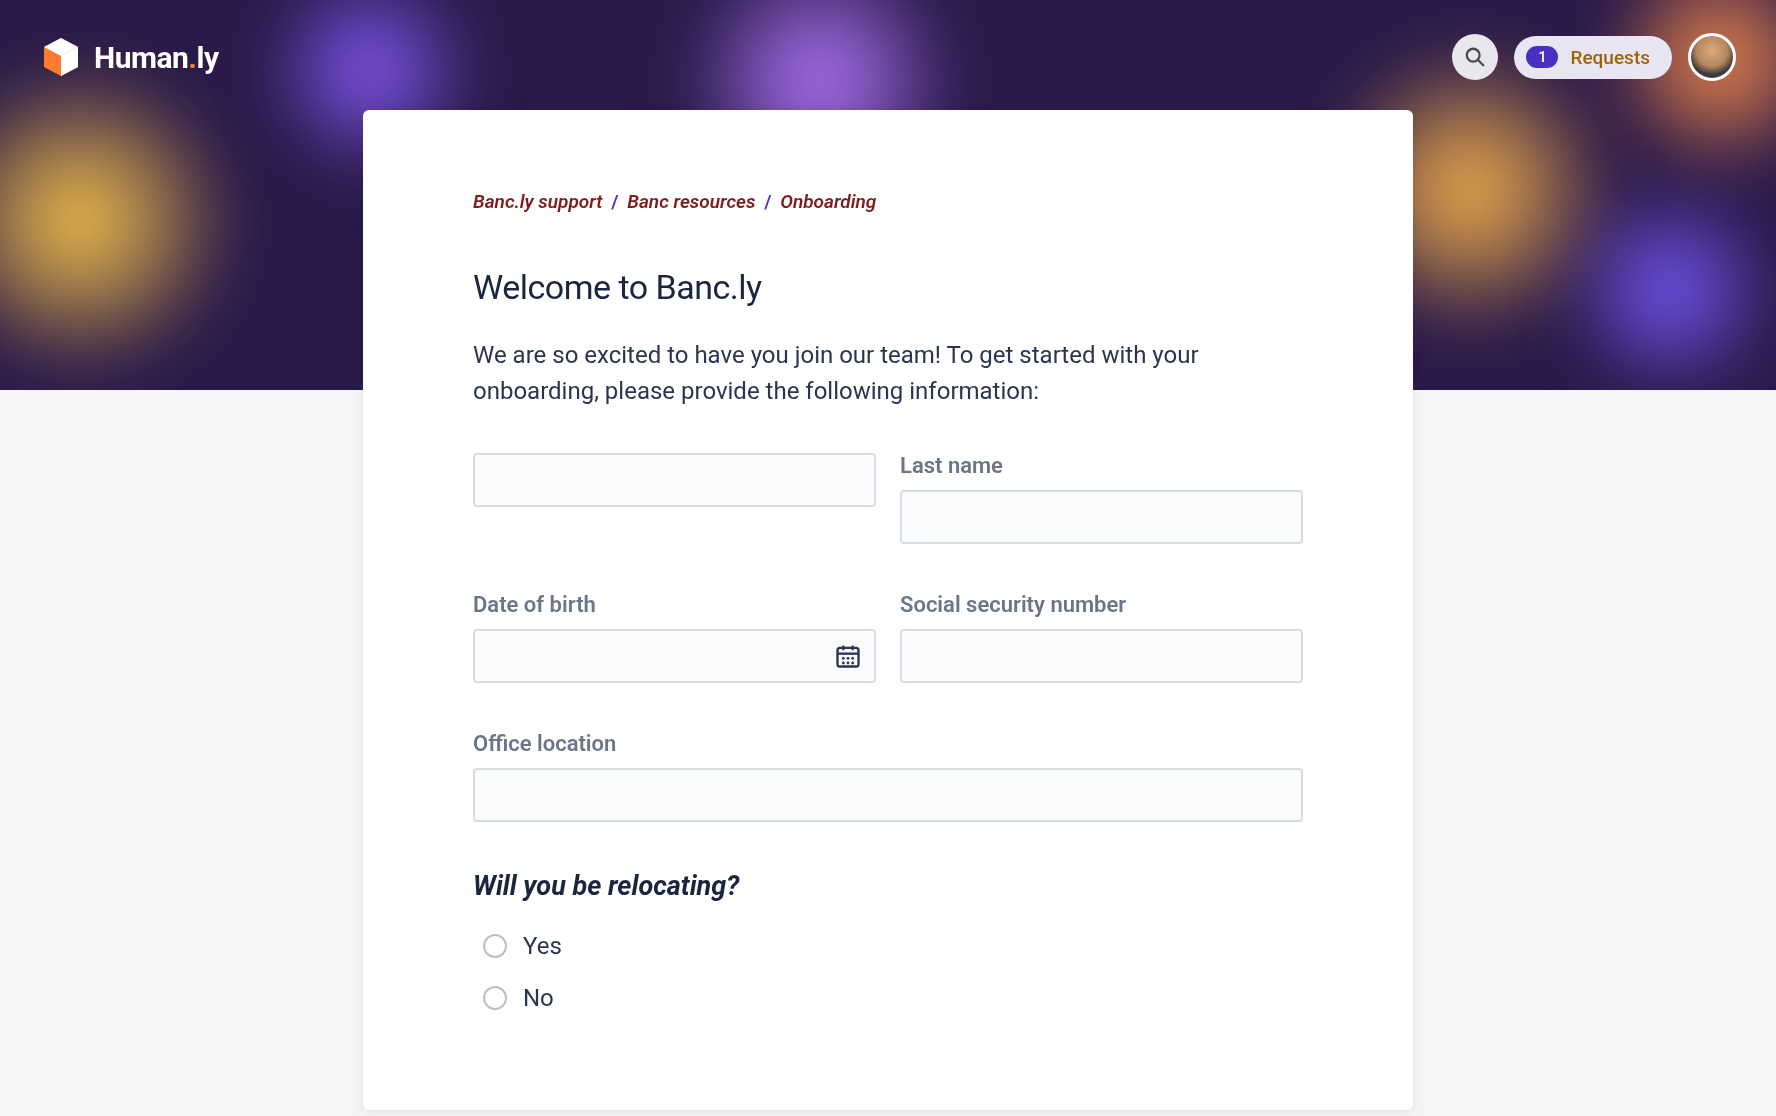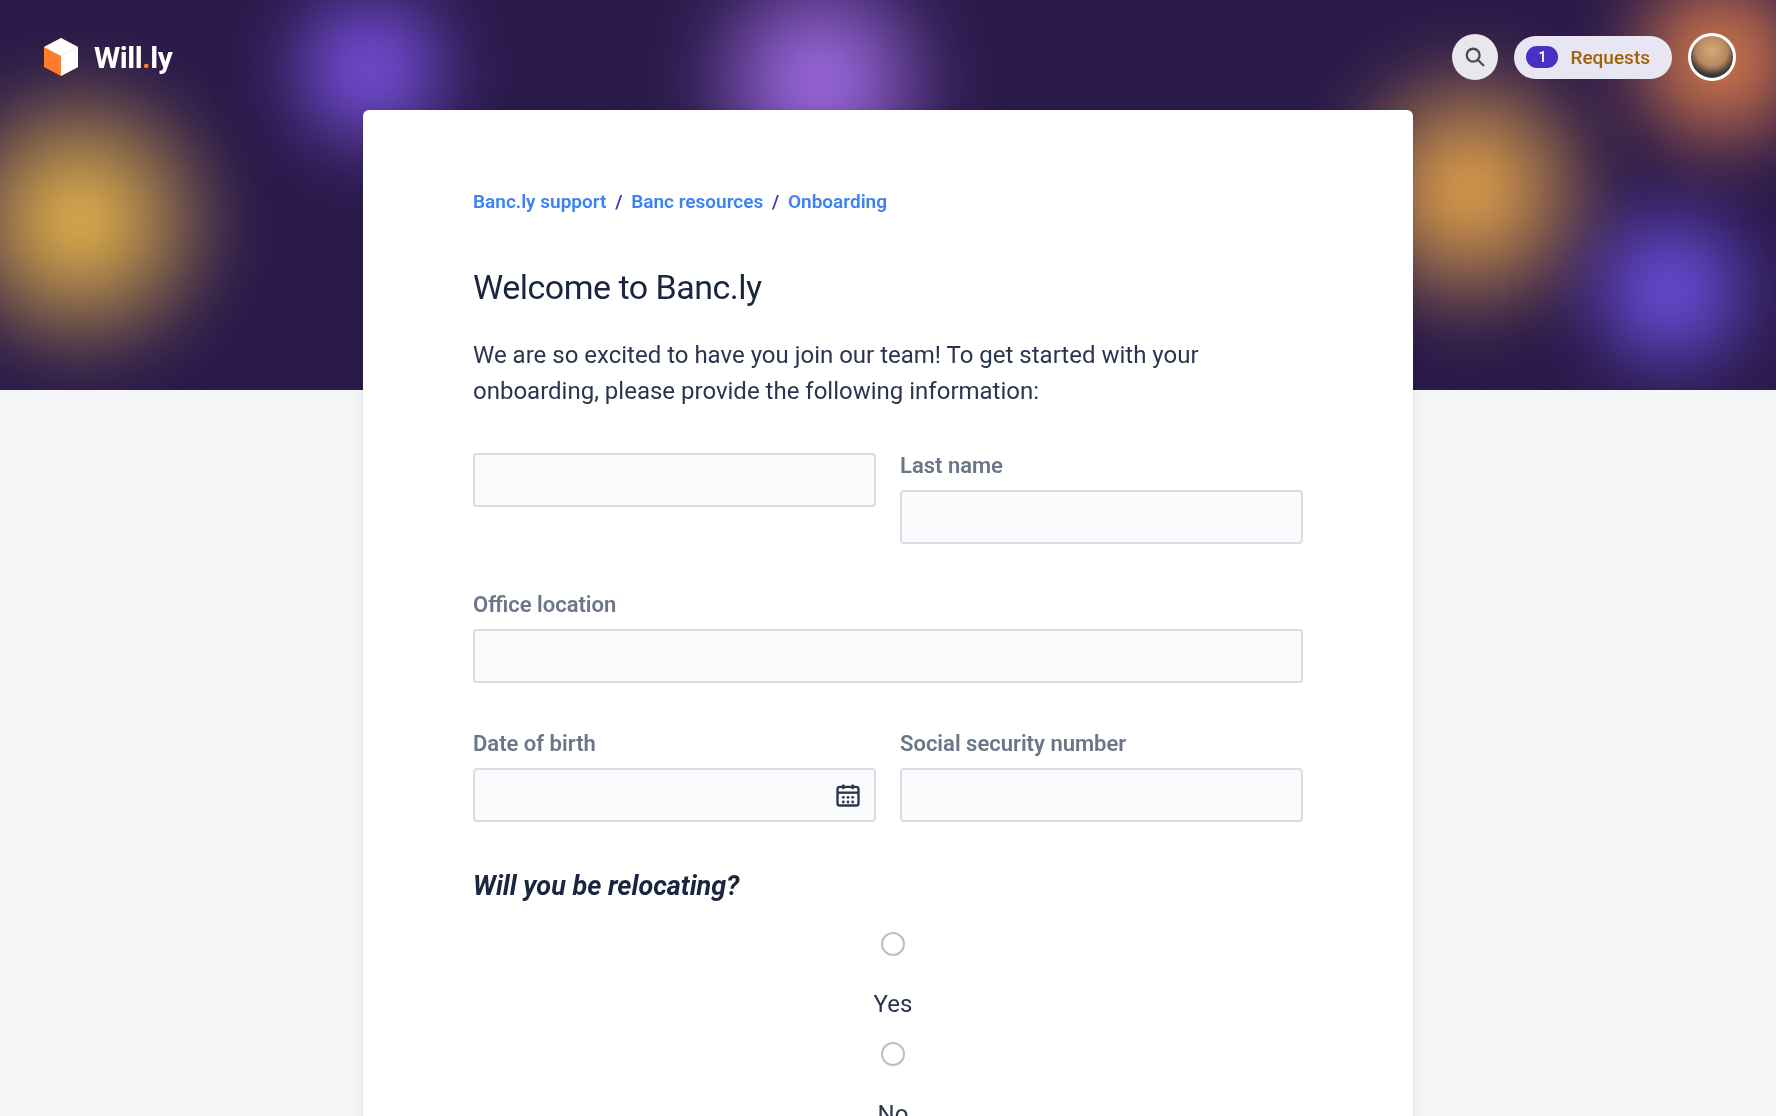--- a/index.html
+++ b/index.html
@@ -113,21 +113,21 @@
   padding: 80px 110px 60px 110px;
   min-height: 1000px;
 }
 
 .breadcrumb {
   font-size: 19px;
   font-weight: 600;
   color: #4a2fc4;
   margin-bottom: 54px;
 }
-.breadcrumb a { color: #3b82f6; text-decoration: none; cursor: pointer; }
+.breadcrumb a { color: #7f1d1d; text-decoration: none; cursor: pointer; font-style: italic; }
 .breadcrumb .sep { color: #4a2fc4; margin: 0 4px; }
 
 .page-title {
   font-size: 34px;
   font-weight: 400;
   color: #1a2540;
   margin-bottom: 30px;
   letter-spacing: -0.5px;
 }
 .intro {
@@ -181,24 +181,23 @@
   font-style: italic;
 }
 .radio-group {
   display: flex;
   flex-direction: column;
   gap: 24px;
 }
 .radio-option {
   display: flex;
   align-items: center;
-  gap: 34px;
+  gap: 16px;
   cursor: pointer;
   padding-left: 10px;
-  flex-direction: column;
 }
 .radio-circle {
   width: 24px; height: 24px;
   border: 2.5px solid #b8c0cc;
   border-radius: 50%;
   flex-shrink: 0;
 }
 .radio-label {
   font-size: 24px;
   color: #2a3650;
@@ -218,21 +217,21 @@
     <div class="blob b8"></div>
 </div>
 
 <div class="header">
   <div class="logo">
     <svg class="logo-mark" viewBox="0 0 42 42">
       <polygon points="21,2 38,11 38,31 21,40 4,31 4,11" fill="#ff7b2e"></polygon>
       <polygon points="21,2 38,11 21,20 4,11" fill="#ffffff"></polygon>
       <polygon points="21,20 38,11 38,31 21,40" fill="#ffffff"></polygon>
     </svg>
-    <span class="logo-text"><span>Will</span><span class="dot">.</span><span>ly</span></span>
+    <span class="logo-text"><span>Human</span><span class="dot">.</span><span>ly</span></span>
   </div>
   <div class="header-right">
     <div class="search-btn">
       <svg width="22" height="22" viewBox="0 0 24 24">
         <circle cx="10" cy="10" r="7" stroke="#4a4a55" stroke-width="2.5" fill="none"></circle>
         <line x1="15" y1="15" x2="21" y2="21" stroke="#4a4a55" stroke-width="2.5" stroke-linecap="round"></line>
       </svg>
     </div>
     <div class="requests-pill">
       <span class="badge">1</span>
@@ -255,27 +254,20 @@
   <h1 class="page-title">Welcome to Banc.ly</h1>
 
   <p class="intro">We are so excited to have you join our team! To get started with your onboarding, please provide the following information:</p>
 
   <div class="form-row">
     <div class="form-group">
       <input class="field-input" type="text" style="">
     </div>
     <div class="form-group">
       <label class="field-label">Last name</label>
-      <input class="field-input" type="text" style="">
-    </div>
-  </div>
-
-  <div class="form-row">
-    <div class="form-group full">
-      <label class="field-label">Office location</label>
       <input class="field-input" type="text" style="">
     </div>
   </div>
 
   <div class="form-row">
     <div class="form-group">
       <label class="field-label">Date of birth</label>
       <div class="date-wrap">
         <input class="field-input" type="text" style="">
         <svg class="cal-icon" width="28" height="28" viewBox="0 0 24 24">
@@ -291,20 +283,27 @@
             <circle cx="16" cy="18" r="1.2" fill="#2a3650"></circle>
         </svg>
       </div>
     </div>
     <div class="form-group">
       <label class="field-label">Social security number</label>
       <input class="field-input" type="text" style="">
     </div>
   </div>
 
+  <div class="form-row">
+    <div class="form-group full">
+      <label class="field-label">Office location</label>
+      <input class="field-input" type="text" style="">
+    </div>
+  </div>
+
   <h2 class="question">Will you be relocating?</h2>
 
   <div class="radio-group">
     <label class="radio-option">
       <span class="radio-circle"></span>
       <span class="radio-label">Yes</span>
     </label>
     <label class="radio-option">
       <span class="radio-circle"></span>
       <span class="radio-label">No</span>

